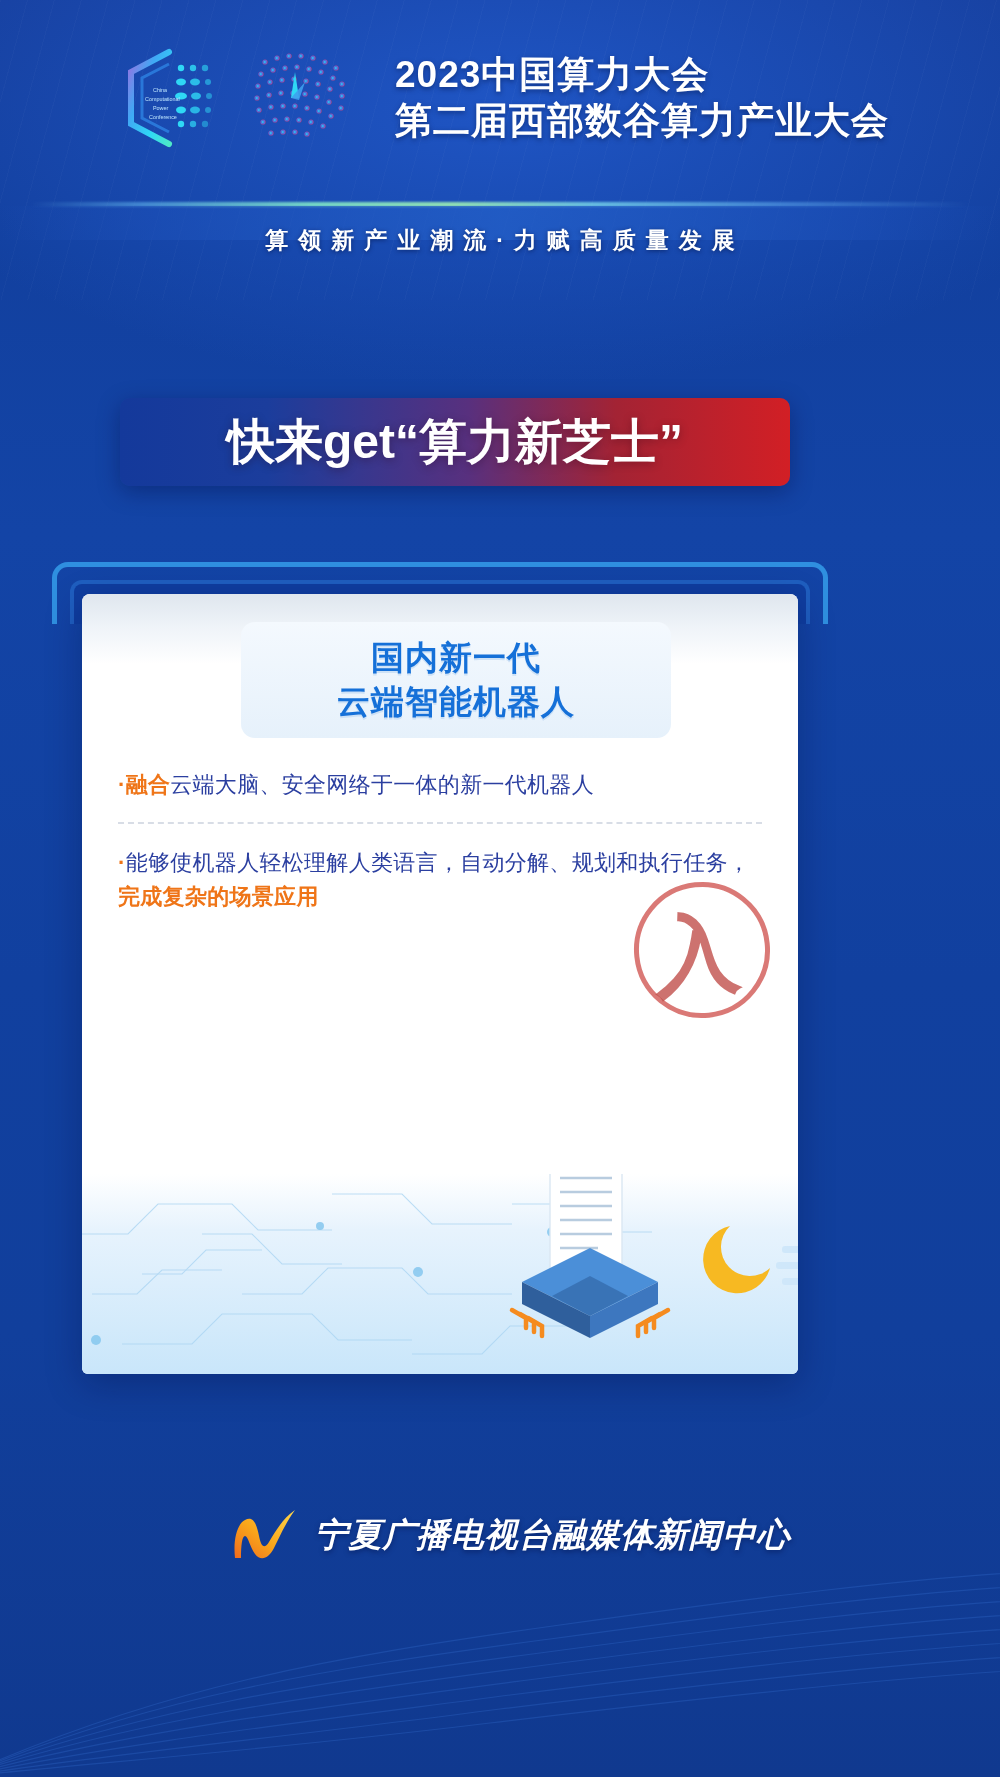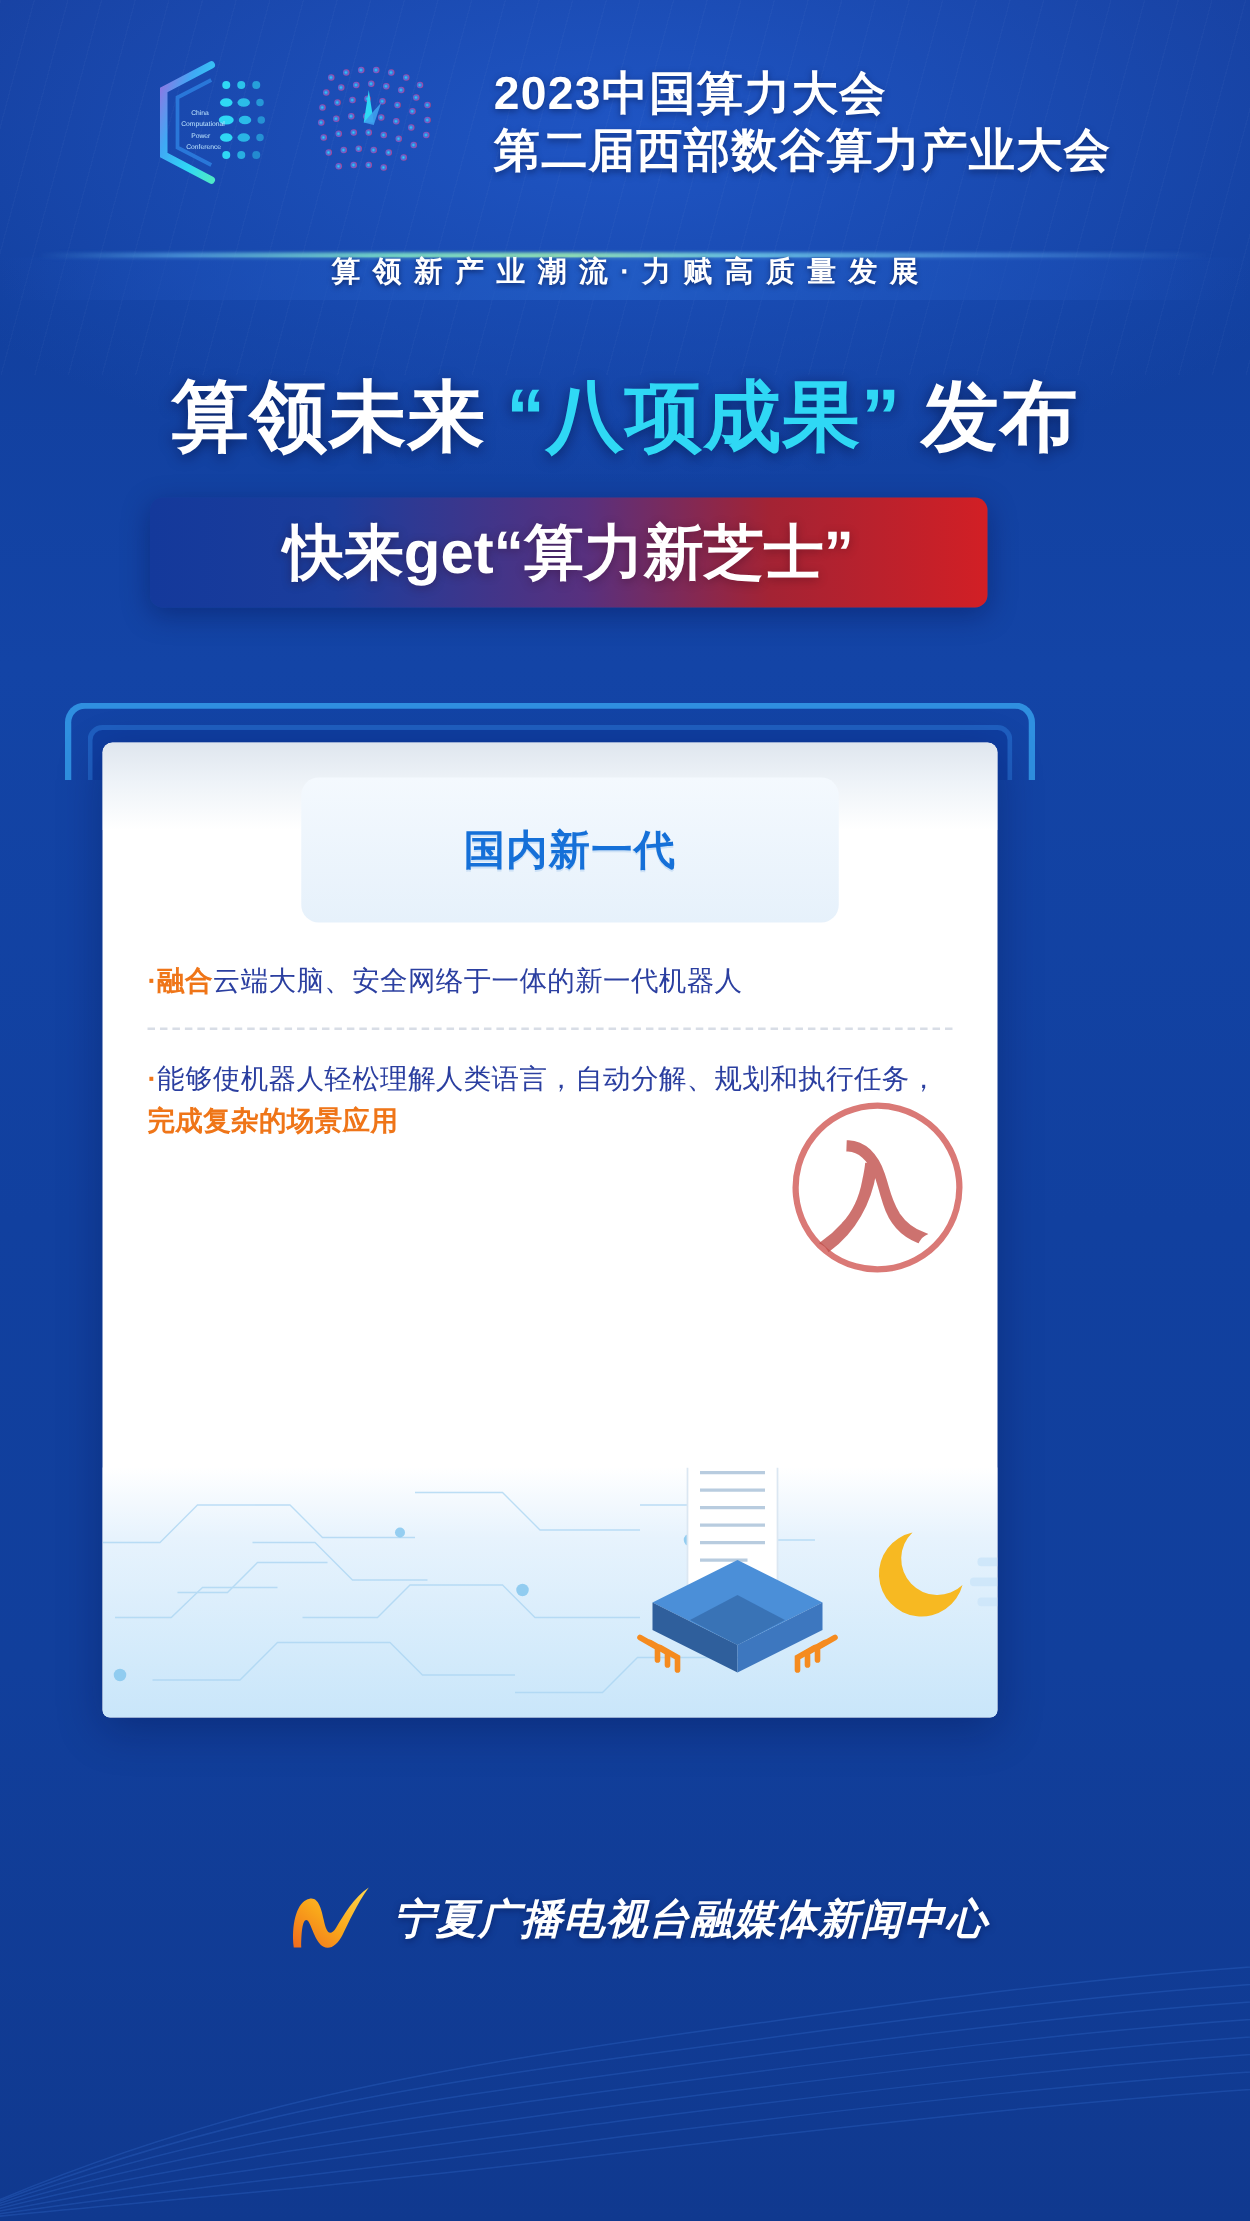--- a/index.html
+++ b/index.html
@@ -70,21 +70,21 @@
   .slogan-band{
     position:absolute; left:0; right:0; top:10px; height:34px;
     background:linear-gradient(90deg,
       rgba(20,60,160,0) 0%,
       rgba(28,80,185,.55) 15%,
       rgba(35,95,200,.75) 50%,
       rgba(28,80,185,.55) 85%,
       rgba(20,60,160,0) 100%);
   }
   .slogan-text{
-    position:absolute; left:0; right:0; top:1px; height:40px;
+    position:absolute; left:0; right:0; top:24px; height:40px;
     display:flex; align-items:center; justify-content:center;
     color:#ffffff; font-size:23px; font-weight:bold; letter-spacing:10px;
     text-indent:10px;
     text-shadow:0 1px 4px rgba(0,15,60,.6);
   }
 
   
   .title-1{
     position:absolute; left:0; right:0; top:288px; height:90px;
     display:flex; align-items:center; justify-content:center;
@@ -341,39 +341,33 @@
       <div class="l2">第二届西部数谷算力产业大会</div>
     </div>
   </div>
 
   <div class="slogan-wrap">
     <div class="slogan-glow"></div>
     <div class="slogan-band"></div>
     <div class="slogan-text">算领新产业潮流·力赋高质量发展</div>
   </div>
 
-  <div class="title-1">
-    <span class="w">算领未来</span>
-    <span class="sp"></span>
-    <span class="c">“八项成果”</span>
-    <span class="sp"></span>
-    <span class="w">发布</span>
-  </div>
 
   <div class="title-2-band"></div>
   <div class="title-2">快来get“算力新芝士”</div>
 
   <div class="frame-outer"></div>
   <div class="frame-inner"></div>
 
   <div class="card">
     <div class="card-top-gradient"></div>
 
     <div class="card-head">
       <div class="h1">国内新一代</div>
+      <div class="h2">云端智能机器人</div>
     </div>
 
     <div class="bullets">
 
       <div class="bullet">
         <span class="dot">·</span><span class="hl">融合</span><span>云端大脑、安全网络于一体的新一代机器人</span>
       </div>
 
 
       <div class="bullet">

